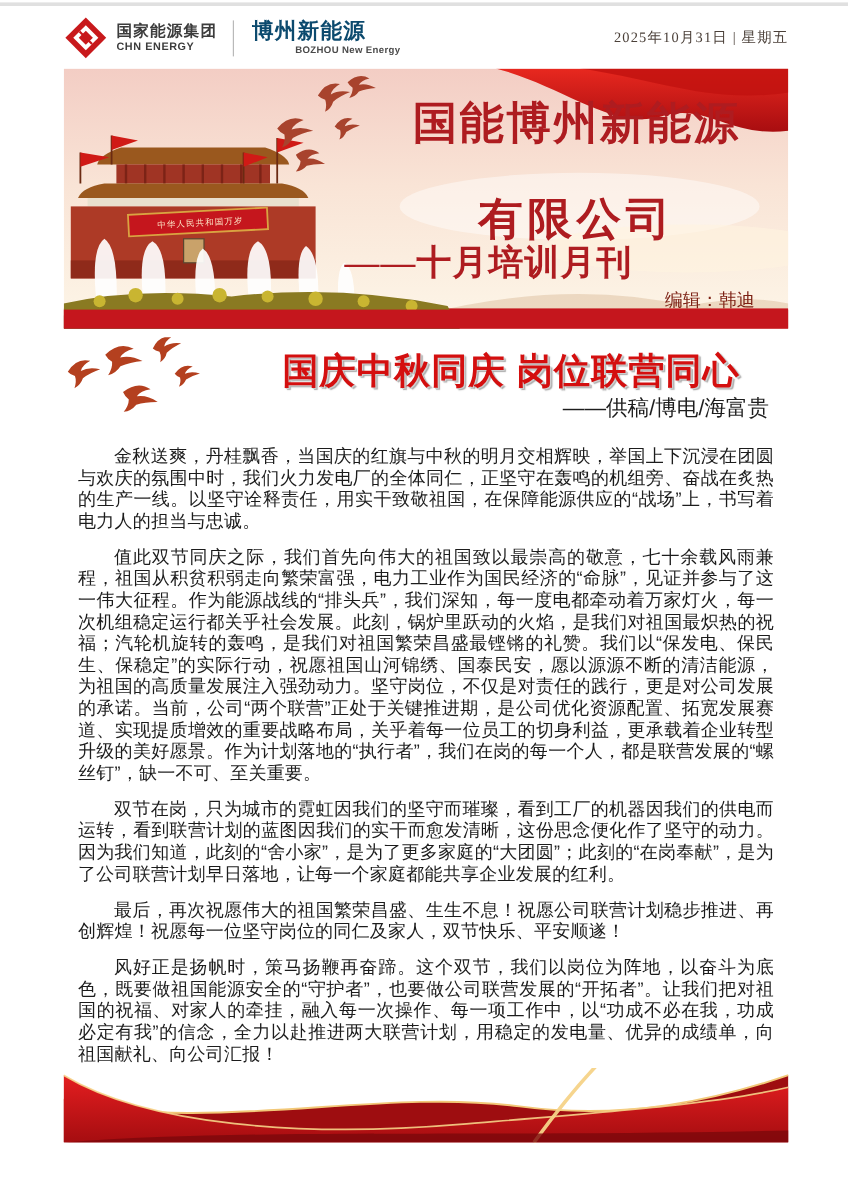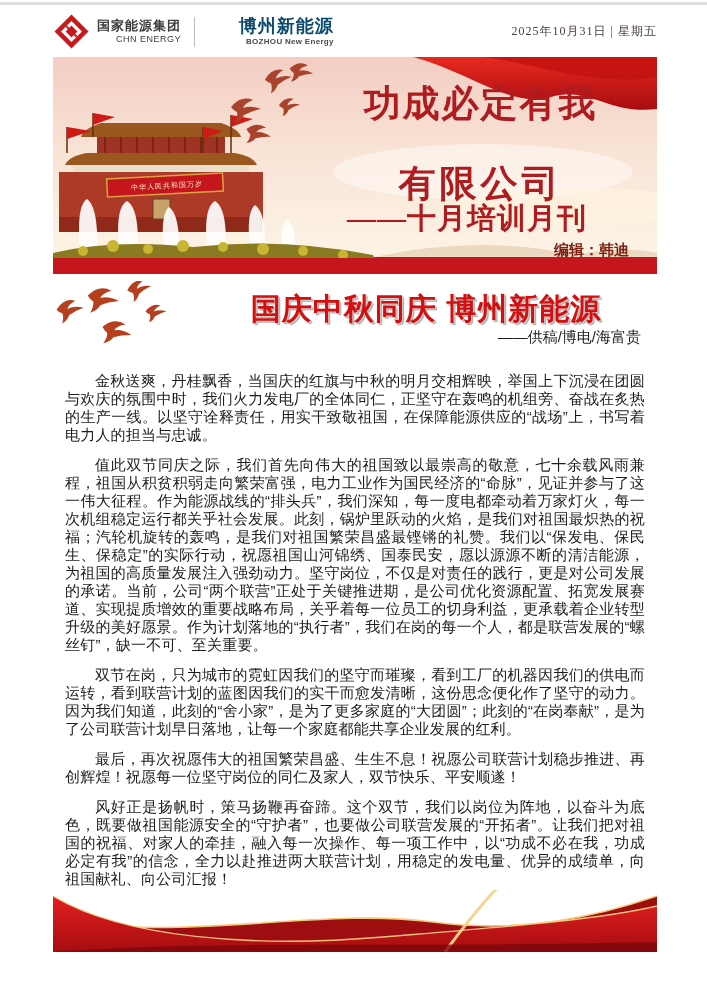--- a/index.html
+++ b/index.html
@@ -4,54 +4,54 @@
 <style>
   html,body{margin:0;padding:0;background:#ffffff;}
   .page{position:relative;width:707px;height:999px;background:#fff;overflow:hidden;
         font-family:"Liberation Sans","DejaVu Sans",sans-serif;}
   .topbar{position:absolute;top:2px;left:0;width:707px;height:3px;background:#e0e0e0;}
 
   
   .header{position:absolute;top:13px;left:53px;right:50px;height:42px;}
   .logo-wrap{position:absolute;left:0;top:0;display:flex;align-items:center;gap:7px;}
   .logo-icon{width:37px;height:37px;}
-  .logo-block{display:flex;flex-direction:column;justify-content:center;line-height:1.05;align-items:flex-end;}
+  .logo-block{display:flex;flex-direction:column;justify-content:center;line-height:1.05;}
   .org-cn{font-size:13px;font-weight:700;color:#3c3c3c;letter-spacing:1px;}
-  .org-en{font-size:9px;font-weight:400;color:#3c3c3c;letter-spacing:.5px;margin-top:2px;}
+  .org-en{font-size:9px;font-weight:700;color:#3c3c3c;letter-spacing:.5px;margin-top:2px;}
   .logo-div{width:1px;height:30px;background:#b9b9b9;margin:0 8px 0 6px;}
   .branch-cn{font-size:18px;font-weight:700;color:#0c4a6e;
              font-family:"Liberation Serif","DejaVu Serif",serif;letter-spacing:1px;}
   .branch-en{font-size:8px;font-weight:700;color:#4a4a4a;margin-top:2px;letter-spacing:.3px;margin-left:36px;}
   .date{position:absolute;right:0;top:10px;font-size:12px;color:#4b4039;
         font-family:"Liberation Serif","DejaVu Serif",serif;letter-spacing:1px;}
 
   
   .banner{position:absolute;top:57px;left:53px;width:604px;height:217px;overflow:hidden;}
   .banner svg.scene{position:absolute;left:0;top:0;}
   .banner-title{position:absolute;left:255px;top:28px;width:345px;text-align:center;
                 color:#ae1c20;font-family:"Liberation Serif","DejaVu Serif",serif;
                 font-weight:700;line-height:1.0;}
   .bt1{font-size:37px;letter-spacing:2px;}
   .bt2{font-size:37px;letter-spacing:4px;margin-top:16px;}
-  .banner-sub{position:absolute;right:10px;top:142px;width:360px;text-align:center;
+  .banner-sub{position:absolute;right:10px;top:142px;width:360px;text-align:left;
               color:#ae1c20;font-family:"Liberation Serif","DejaVu Serif",serif;
               font-weight:700;font-size:29px;letter-spacing:1px;}
   .banner-editor{position:absolute;right:28px;top:184px;color:#7c2013;font-size:15px;
-                 font-family:"Liberation Serif","DejaVu Serif",serif;font-weight:700;}
+                 font-family:"Liberation Serif","DejaVu Serif",serif;font-weight:400;}
   .plaque-text{position:absolute;left:62px;top:124px;width:104px;text-align:center;
                font-size:7px;color:#fde8c8;letter-spacing:1px;transform:rotate(-3deg);}
   .banner-redbar{position:absolute;left:0;bottom:0;width:604px;height:16px;background:#c5161d;}
 
   
   .article-head{position:absolute;top:281px;left:53px;width:604px;height:74px;}
   .head-doves{position:absolute;left:0;top:0;}
   .headline{position:absolute;left:148px;top:8px;width:450px;text-align:center;
             font-size:30px;font-weight:800;color:#d40f0f;letter-spacing:1px;
             text-shadow:1px 1px 0 #cfcfcf,2px 2px 1px #a9a9a9;white-space:nowrap;}
-  .byline{position:absolute;right:16px;top:47px;font-size:15px;color:#1d1d1d;}
+  .byline{position:absolute;right:16px;top:47px;font-size:18px;color:#1d1d1d;}
 
   
   .body-text{position:absolute;top:360px;left:53px;width:604px;color:#1c1c1c;}
   .body-text p{margin:12px;font-size:15px;line-height:18px;text-align:justify;
                text-indent:2em;letter-spacing:.2px;}
 
   
   .footer{position:absolute;top:890px;left:53px;width:604px;height:62px;}
 </style>
 </head>
@@ -174,41 +174,41 @@
       <g>
         <use href="#dove" transform="translate(178,38) scale(1.0)"></use>
         <use href="#dove" transform="translate(210,12) scale(0.9) rotate(-10)"></use>
         <use href="#dove" transform="translate(238,2) scale(0.8) rotate(8)"></use>
         <use href="#dove" transform="translate(196,62) scale(0.85) rotate(14)"></use>
         <use href="#dove" transform="translate(225,40) scale(0.7) rotate(-6)"></use>
       </g>
     </svg>
 
     <div class="plaque-text">中华人民共和国万岁</div>
-    <div class="banner-title bt1">功成必定有我</div>
+    <div class="banner-title bt1">国能博州新能源</div>
     <div class="banner-title bt2" style="top:92px;">有限公司</div>
     <div class="banner-sub">——十月培训月刊</div>
     <div class="banner-editor">编辑：韩迪</div>
     <div class="banner-redbar"></div>
   </div>
 
   <div class="article-head">
     <svg class="head-doves" width="140" height="72" viewBox="0 0 140 72">
       <defs>
         <g id="dove2">
             <path d="M0,12 Q10,0 22,5 Q14,8 12,13 Q20,10 30,14 Q20,16 13,20 Q10,26 4,28 Q7,22 6,17 Q2,15 0,12 Z" fill="#b4401f"></path>
           </g>
       </defs>
       <use href="#dove2" transform="translate(2,18) scale(0.9) rotate(-8)"></use>
       <use href="#dove2" transform="translate(36,2) scale(1.05) rotate(6)"></use>
       <use href="#dove2" transform="translate(72,0) scale(0.8) rotate(-14)"></use>
       <use href="#dove2" transform="translate(52,34) scale(1.0) rotate(12)"></use>
       <use href="#dove2" transform="translate(92,22) scale(0.7) rotate(-4)"></use>
     </svg>
-    <div class="headline">国庆中秋同庆 博州新能源</div>
+    <div class="headline">国庆中秋同庆 岗位联营同心</div>
     <div class="byline">——供稿/博电/海富贵</div>
   </div>
 
   <div class="body-text">
       <p>金秋送爽，丹桂飘香，当国庆的红旗与中秋的明月交相辉映，举国上下沉浸在团圆与欢庆的氛围中时，我们火力发电厂的全体同仁，正坚守在轰鸣的机组旁、奋战在炙热的生产一线。以坚守诠释责任，用实干致敬祖国，在保障能源供应的“战场”上，书写着电力人的担当与忠诚。</p>
       <p>值此双节同庆之际，我们首先向伟大的祖国致以最崇高的敬意，七十余载风雨兼程，祖国从积贫积弱走向繁荣富强，电力工业作为国民经济的“命脉”，见证并参与了这一伟大征程。作为能源战线的“排头兵”，我们深知，每一度电都牵动着万家灯火，每一次机组稳定运行都关乎社会发展。此刻，锅炉里跃动的火焰，是我们对祖国最炽热的祝福；汽轮机旋转的轰鸣，是我们对祖国繁荣昌盛最铿锵的礼赞。我们以“保发电、保民生、保稳定”的实际行动，祝愿祖国山河锦绣、国泰民安，愿以源源不断的清洁能源，为祖国的高质量发展注入强劲动力。坚守岗位，不仅是对责任的践行，更是对公司发展的承诺。当前，公司“两个联营”正处于关键推进期，是公司优化资源配置、拓宽发展赛道、实现提质增效的重要战略布局，关乎着每一位员工的切身利益，更承载着企业转型升级的美好愿景。作为计划落地的“执行者”，我们在岗的每一个人，都是联营发展的“螺丝钉”，缺一不可、至关重要。</p>
       <p>双节在岗，只为城市的霓虹因我们的坚守而璀璨，看到工厂的机器因我们的供电而运转，看到联营计划的蓝图因我们的实干而愈发清晰，这份思念便化作了坚守的动力。因为我们知道，此刻的“舍小家”，是为了更多家庭的“大团圆”；此刻的“在岗奉献”，是为了公司联营计划早日落地，让每一个家庭都能共享企业发展的红利。</p>
       <p>最后，再次祝愿伟大的祖国繁荣昌盛、生生不息！祝愿公司联营计划稳步推进、再创辉煌！祝愿每一位坚守岗位的同仁及家人，双节快乐、平安顺遂！</p>
       <p>风好正是扬帆时，策马扬鞭再奋蹄。这个双节，我们以岗位为阵地，以奋斗为底色，既要做祖国能源安全的“守护者”，也要做公司联营发展的“开拓者”。让我们把对祖国的祝福、对家人的牵挂，融入每一次操作、每一项工作中，以“功成不必在我，功成必定有我”的信念，全力以赴推进两大联营计划，用稳定的发电量、优异的成绩单，向祖国献礼、向公司汇报！</p>
     </div>

